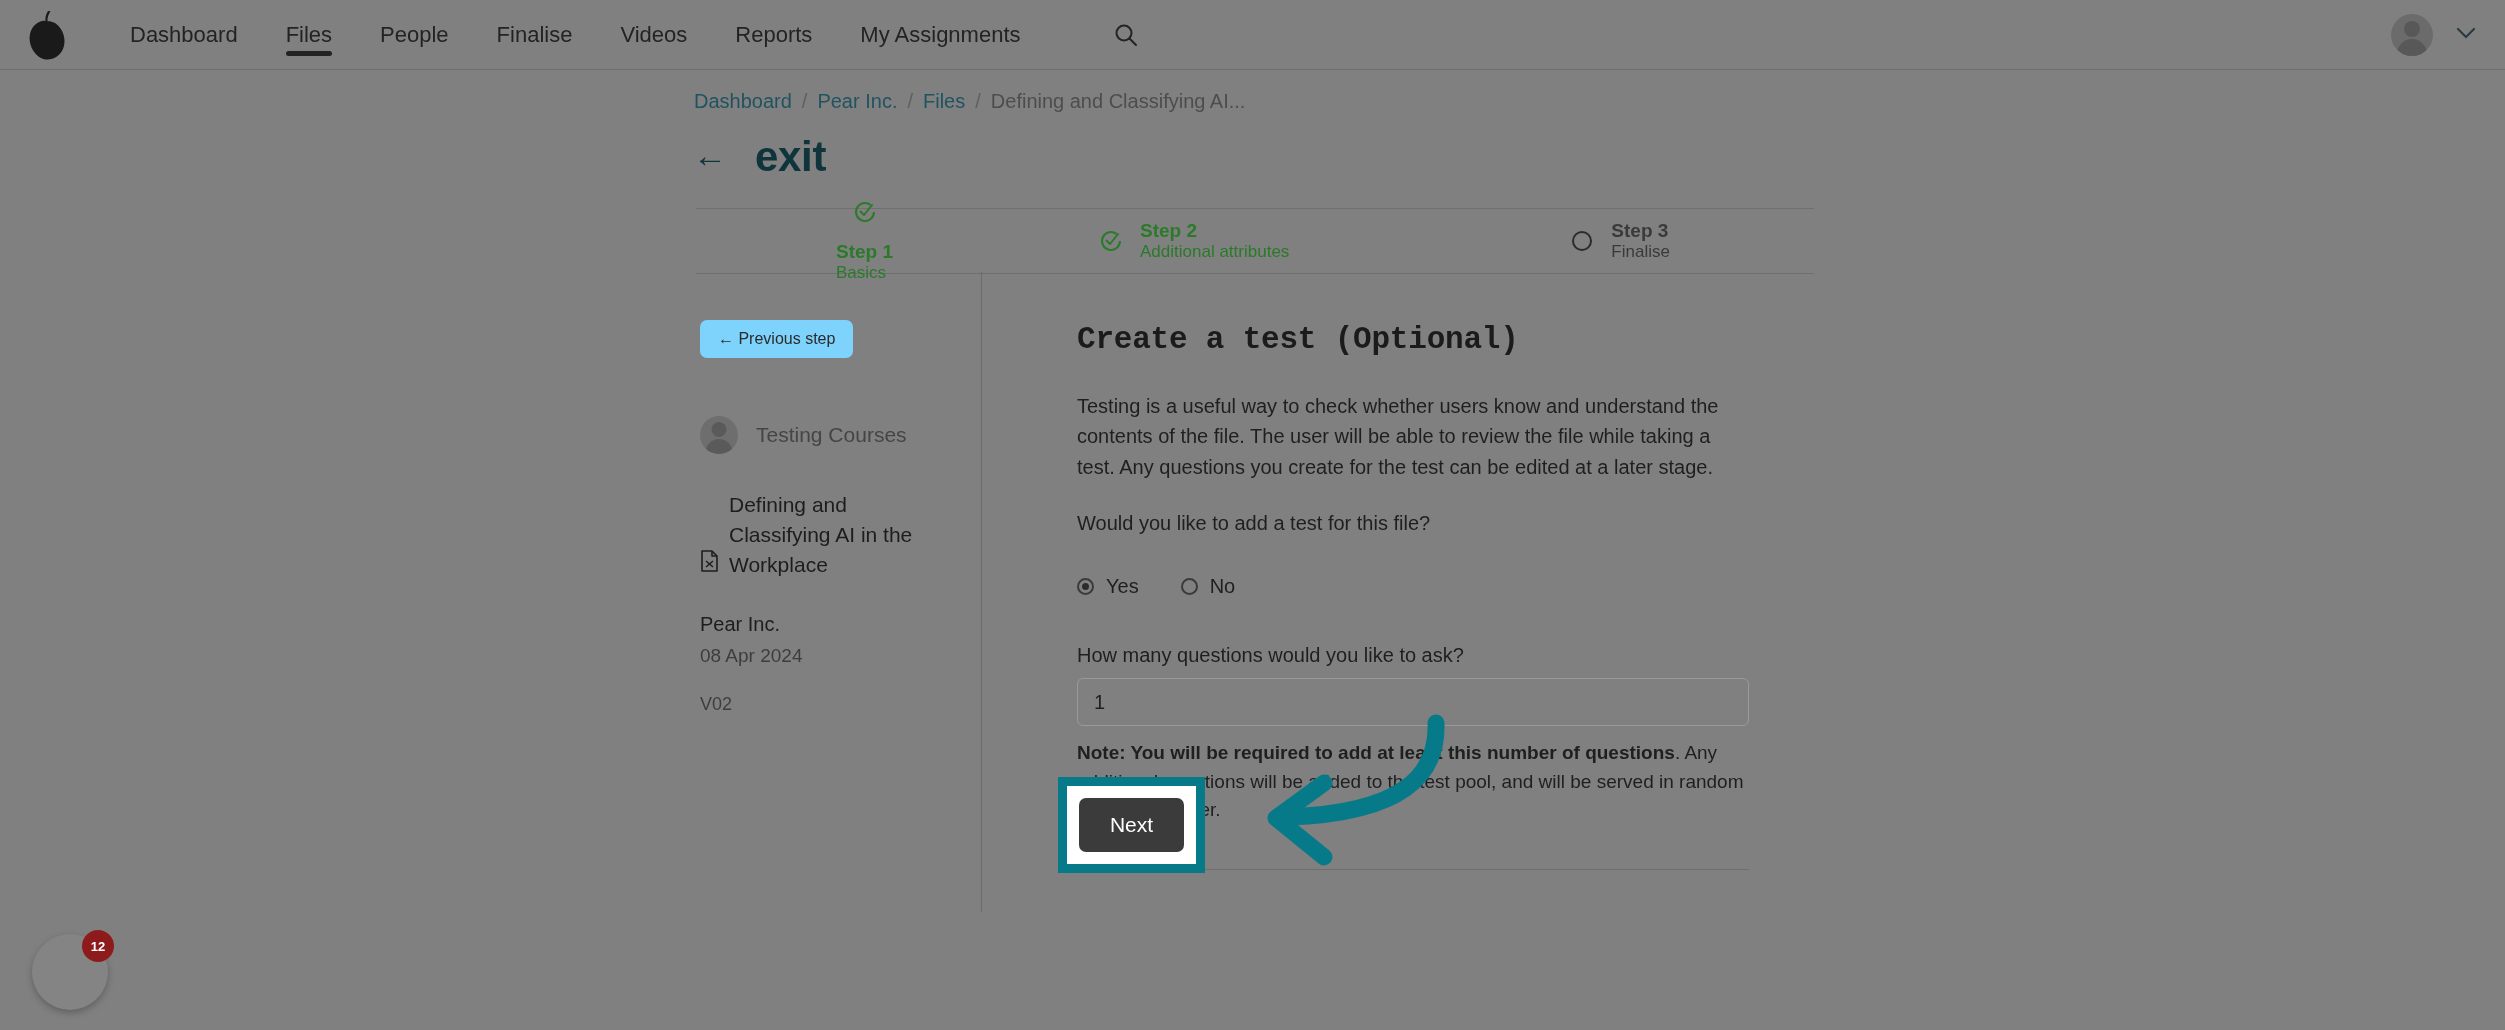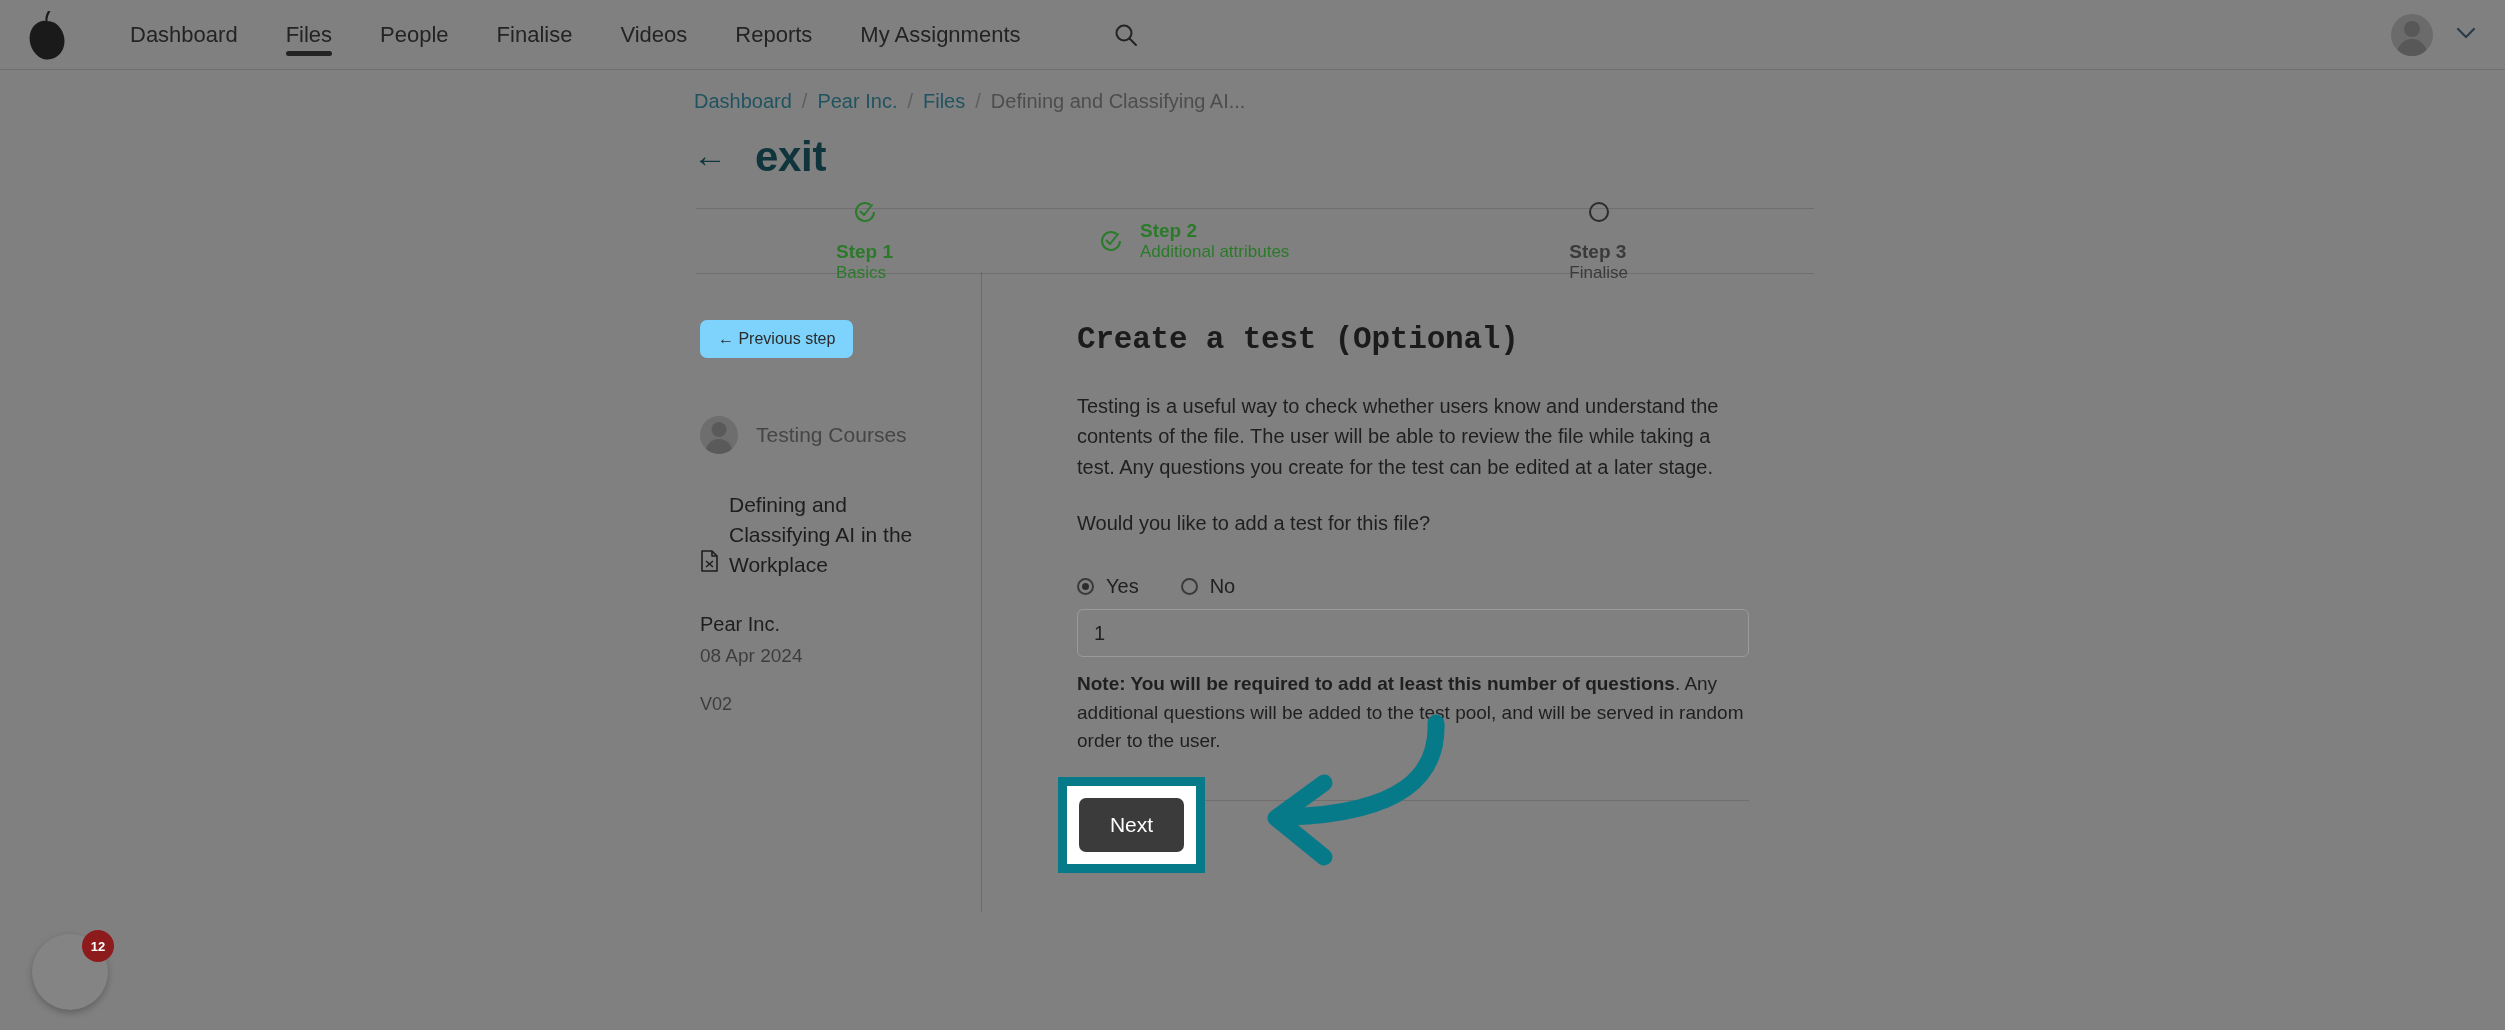--- a/index.html
+++ b/index.html
@@ -162,21 +162,21 @@
     display: flex;
     align-items: center;
   }
   .step {
     display: flex;
     align-items: center;
     gap: 16px;
   }
   .step.s1 { margin-left: 140px; flex-direction: column; }
   .step.s2 { margin-left: 205px; }
-  .step.s3 { margin-left: 280px; flex-direction: column; }
+  .step.s3 { margin-left: 280px; }
   .step-ring { width: 26px; height: 26px; flex: none; }
   .step-text { line-height: 1.15; }
   .step-title { font-size: 19px; font-weight: bold; }
   .step-sub   { font-size: 17px; }
   .step.done .step-title, .step.done .step-sub { color: #2a7a2a; }
   .step.todo .step-title, .step.todo .step-sub { color: #3a3a3a; }
 
   
   .vdivider {
     position: absolute;
@@ -565,20 +565,21 @@
     <div class="form-question">Would you like to add a test for this file?</div>
 
     <div class="radio-row">
       <span class="radio checked"></span>
       <span>Yes</span>
       <span class="radio-gap"></span>
       <span class="radio"></span>
       <span>No</span>
     </div>
 
+    <div class="field-label">How many questions would you like to ask?</div>
     <input class="num-input" type="text" value="1" style="">
 
     <div class="note">
       <b>Note: You will be required to add at least this number of questions</b><span>. Any additional questions will be added to the test pool, and will be served in random order to the user.</span>
     </div>
 
     <div class="hr"></div>
   </div>
 
   <div class="next-wrap">

